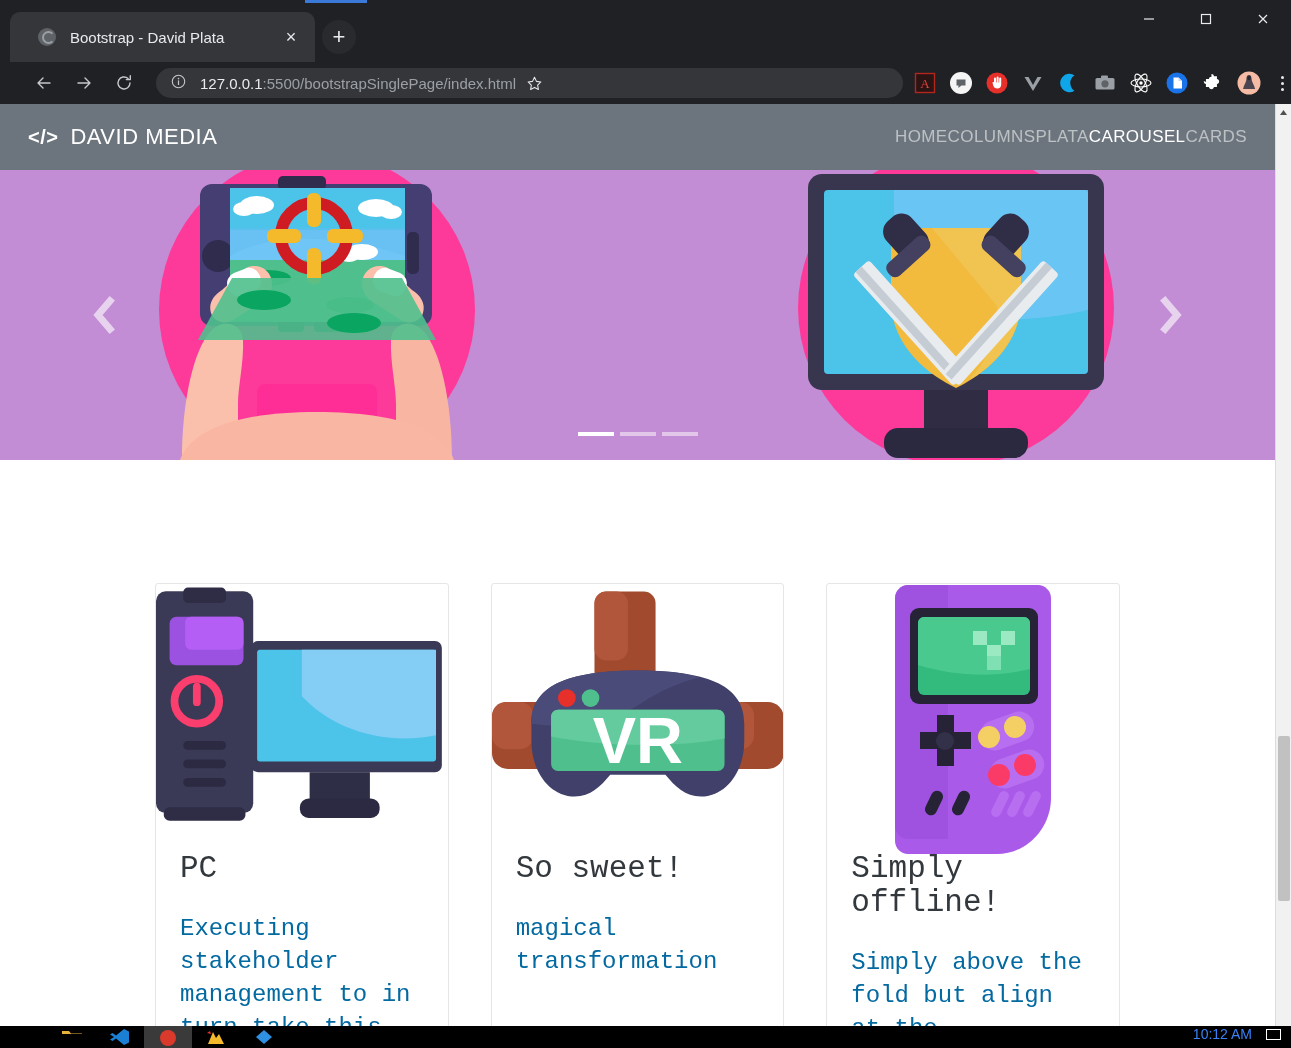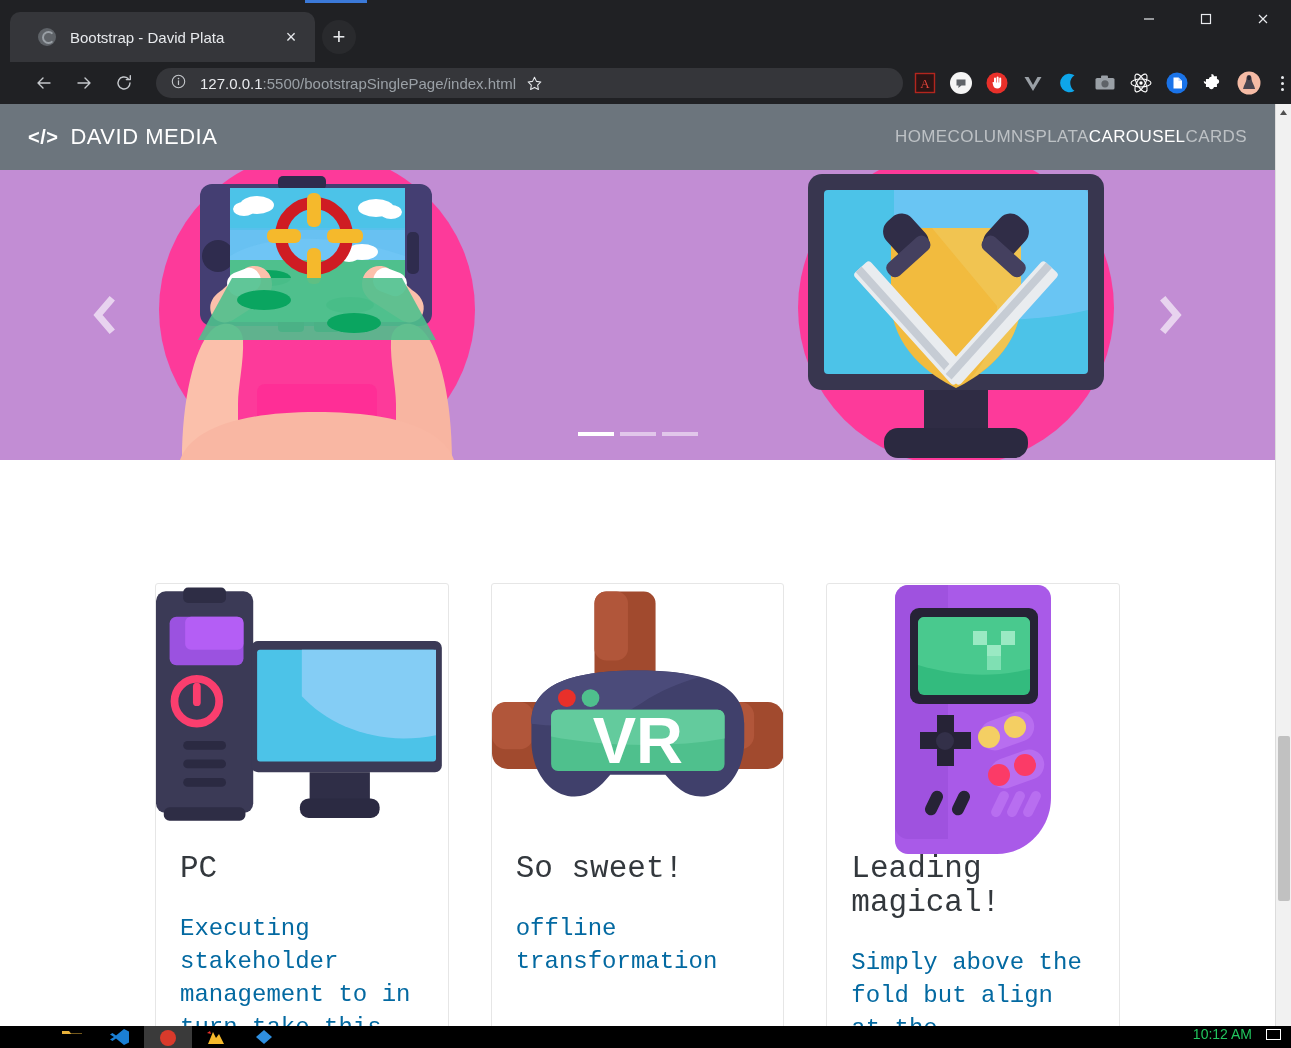--- a/index.html
+++ b/index.html
@@ -157,21 +157,21 @@
   .taskbar {
     position: absolute; bottom: 0; left: 0; width: 1291px; height: 22px;
     background: #000000; display: flex; align-items: flex-start; overflow: hidden;
   }
   .tb-left { display: flex; align-items: flex-start; gap: 0; }
   .tb-item { width: 48px; height: 22px; display: flex; align-items: flex-start;
              justify-content: center; padding-top: 2px; }
   .tb-active { background: #3a3a3a; }
   .tb-right { margin-left: auto; display: flex; align-items: center; gap: 14px;
               padding-right: 10px; color: #fff; font-size: 13px; }
-  .tb-clock { color: #22c55e; font-size: 14px; }
+  .tb-clock { color: #3b82f6; font-size: 14px; }
   .tb-sq { width: 15px; height: 11px; border: 1.5px solid #fff; }
 </style>
 </head>
 <body>
 
 <div class="browser">
 
   <div class="tabstrip-bg">
     <div class="accent-line"></div>
 
@@ -471,21 +471,21 @@
               <path d="M40 140c0-32 24-54 108-54 26 0 46 2 62 7-20 6-40 14-58 26-34 22-74 26-112 21z" fill="#4b4b7a"></path>
               <rect x="60" y="126" width="176" height="62" rx="7" fill="#4fc08d"></rect>
               <path d="M60 133c0-4 3-7 7-7h162c4 0 7 3 7 7v22c-54 10-126 8-176-2z" fill="#63cb9d"></path>
               <circle cx="76" cy="114" r="9" fill="#e8302a"></circle>
               <circle cx="100" cy="114" r="9" fill="#4fc08d"></circle>
               <text x="148" y="180" font-size="66" font-weight="700" font-family="'Liberation Sans',sans-serif" fill="#ffffff" text-anchor="middle">VR</text>
             </svg>
           </div>
           <div class="card-body">
             <div class="card-title">So sweet!</div>
-            <div class="card-text">offline transformation</div>
+            <div class="card-text">magical transformation</div>
           </div>
         </div>
 
         <div class="card">
           <div class="card-img">
             <svg width="180" height="272" viewBox="0 0 180 272">
               <path d="M12 14c0-7 6-13 13-13h130c7 0 13 6 13 13v200c0 30-24 56-54 56H25c-7 0-13-6-13-13z" fill="#a95ae8"></path>
               <path d="M12 14c0-7 6-13 13-13h40v254H25c-7 0-13-6-13-13z" fill="#9b4fdb" opacity=".7"></path>
               <rect x="27" y="24" width="128" height="96" rx="9" fill="#262336"></rect>
               <rect x="35" y="33" width="112" height="78" rx="6" fill="#33bb7e"></rect>
@@ -504,21 +504,21 @@
               <circle cx="116" cy="191" r="11" fill="#fb3b67"></circle>
               <circle cx="142" cy="181" r="11" fill="#fb3b67"></circle>
               <rect x="45" y="206" width="12" height="26" rx="6" transform="rotate(26 51 219)" fill="#262336"></rect>
               <rect x="72" y="206" width="12" height="26" rx="6" transform="rotate(26 78 219)" fill="#262336"></rect>
               <rect x="112" y="206" width="10" height="28" rx="5" transform="rotate(26 117 220)" fill="#b86ef0"></rect>
               <rect x="128" y="206" width="10" height="28" rx="5" transform="rotate(26 133 220)" fill="#b86ef0"></rect>
               <rect x="144" y="206" width="10" height="28" rx="5" transform="rotate(26 149 220)" fill="#b86ef0"></rect>
             </svg>
           </div>
           <div class="card-body">
-            <div class="card-title">Leading magical!</div>
+            <div class="card-title">Simply offline!</div>
             <div class="card-text">Simply above the fold but align at the</div>
           </div>
         </div>
 
       </div>
     </div>
   </div>
 
   <div class="scrollbar">
     <div class="sb-arrow">

